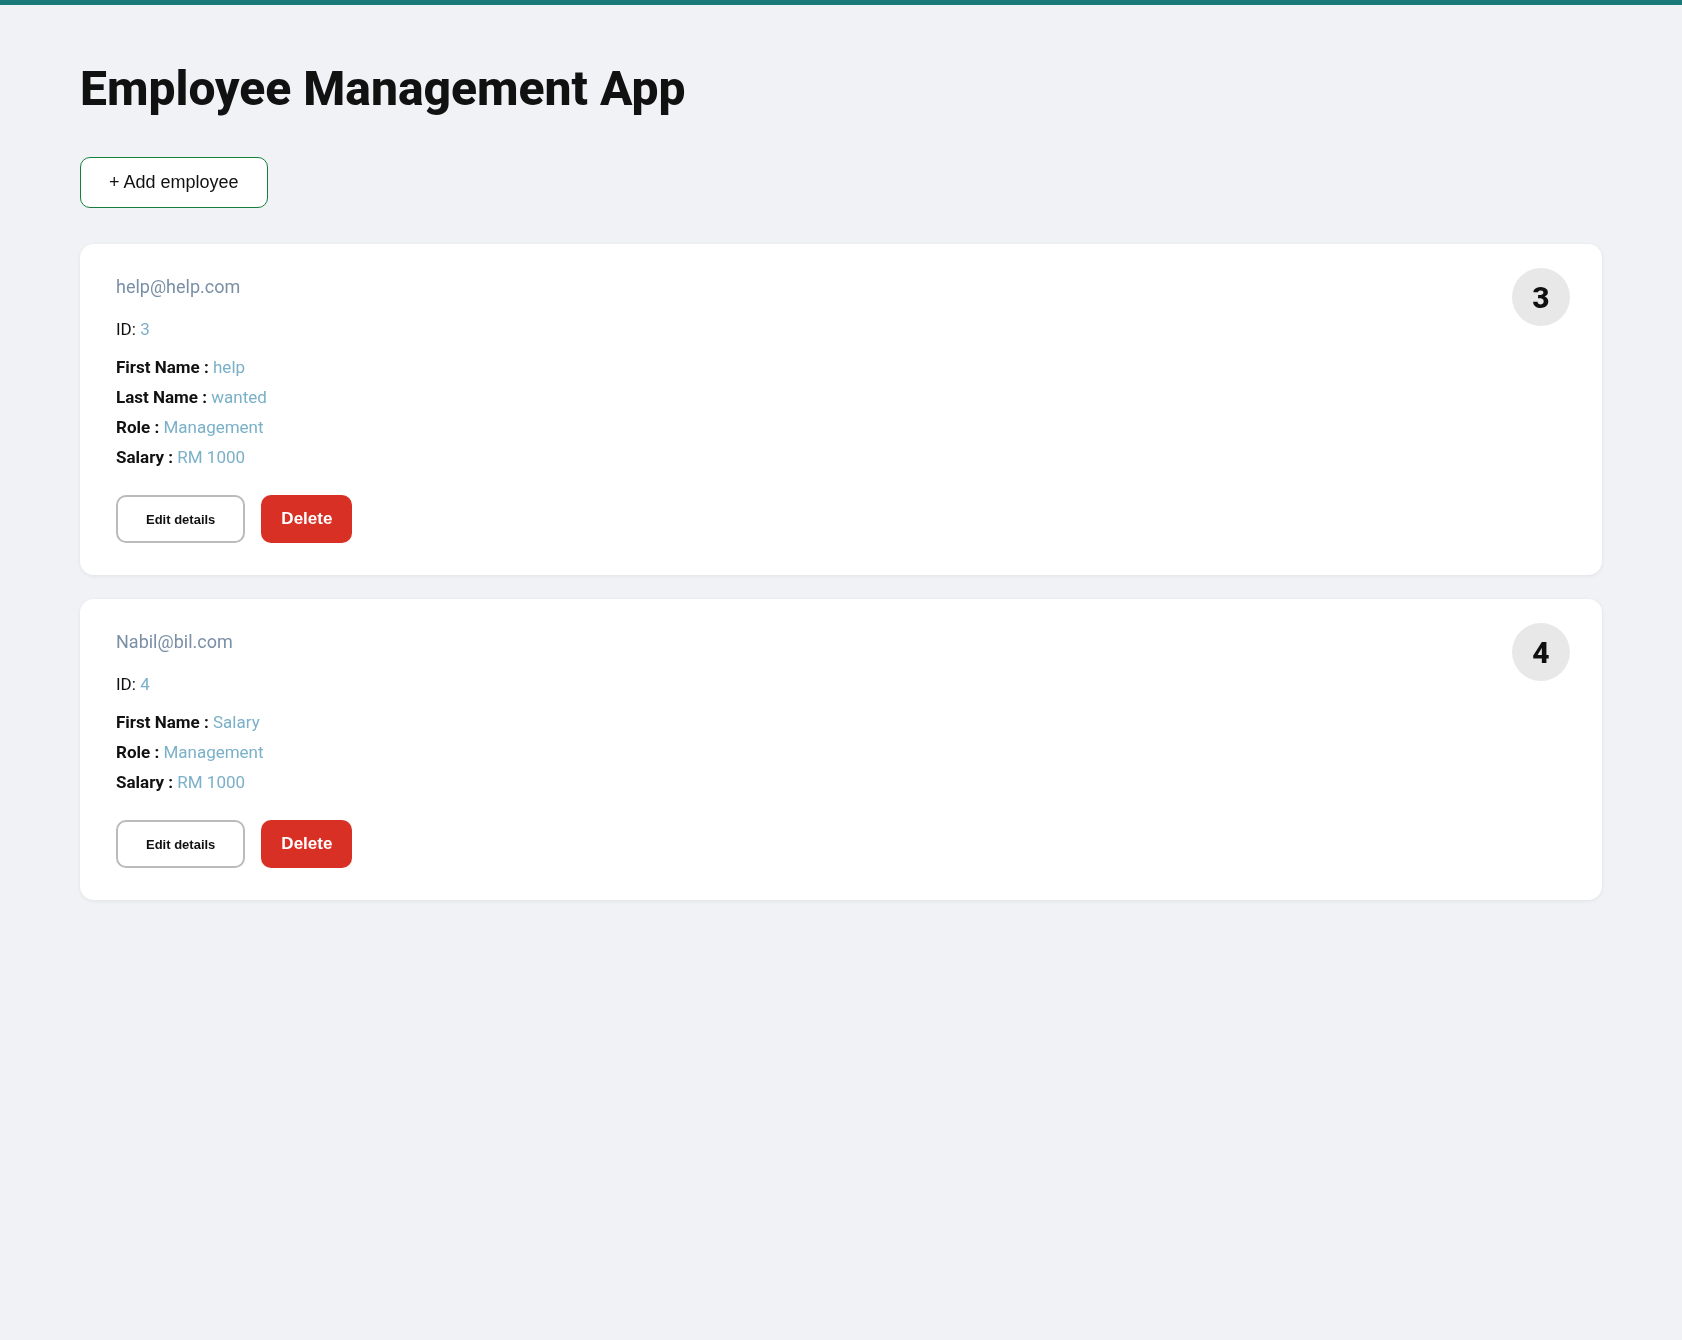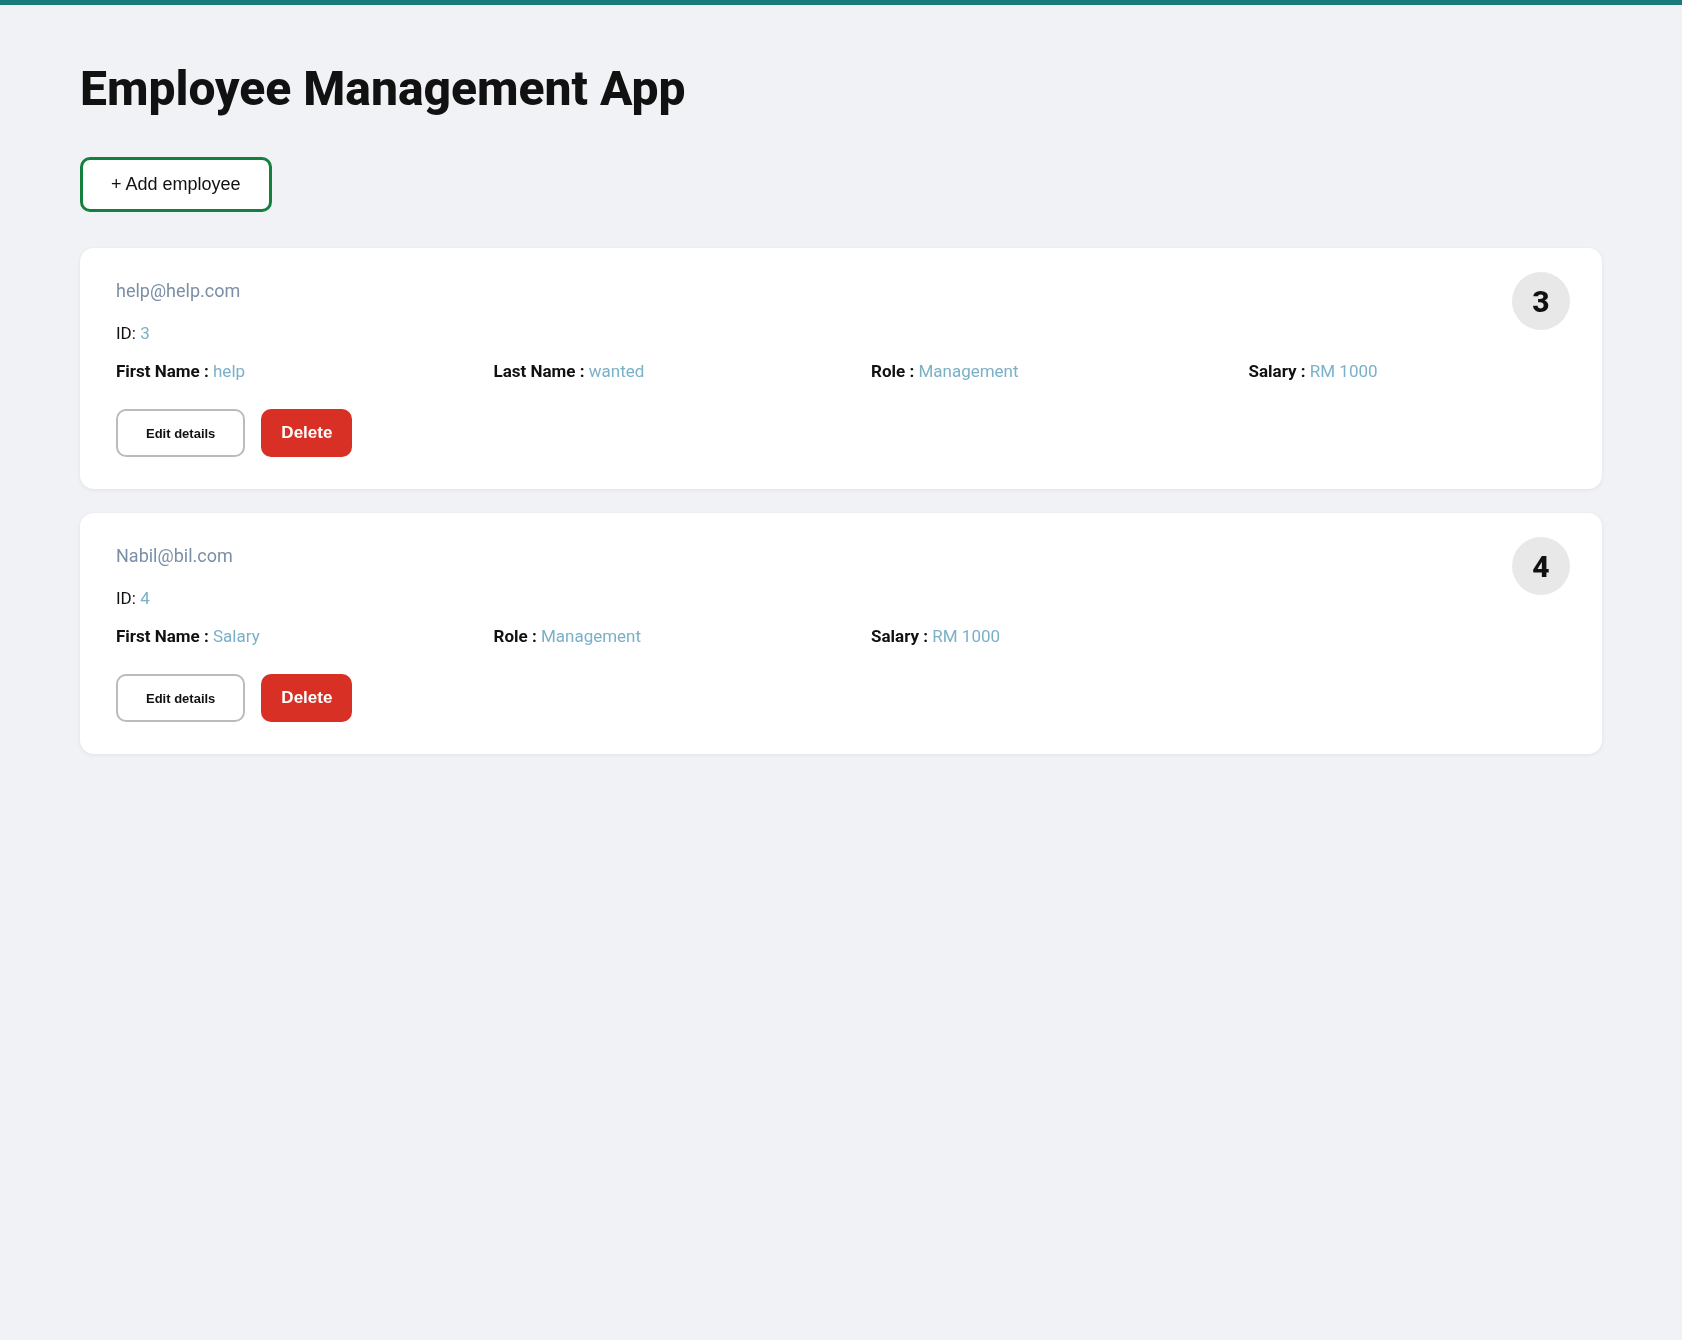--- a/index.html
+++ b/index.html
@@ -19,21 +19,21 @@
       font-size: 48px;
       font-weight: 800;
       color: #111;
       margin-bottom: 40px;
     }
 
     .add-employee-btn {
       display: inline-flex;
       align-items: center;
       padding: 14px 28px;
-      border: 3px solid #15803d;
+      border: 1px solid #15803d;
       border-radius: 10px;
       background: #fff;
       font-size: 18px;
       font-weight: 500;
       cursor: pointer;
       color: #111;
       margin-bottom: 36px;
     }
 
     .employee-card {
@@ -62,21 +62,21 @@
     }
 
     .card-email {
       font-size: 18px;
       color: #7a8fa6;
       margin-bottom: 22px;
     }
 
     .card-fields {
       display: grid;
-      grid-template-columns: 1fr 1fr 1fr 1fr;
+      grid-template-columns: 1fr;
       gap: 10px 60px;
       margin-bottom: 28px;
     }
 
     .card-field {
       font-size: 17px;
       color: #111;
     }
 
     .card-field .label {

